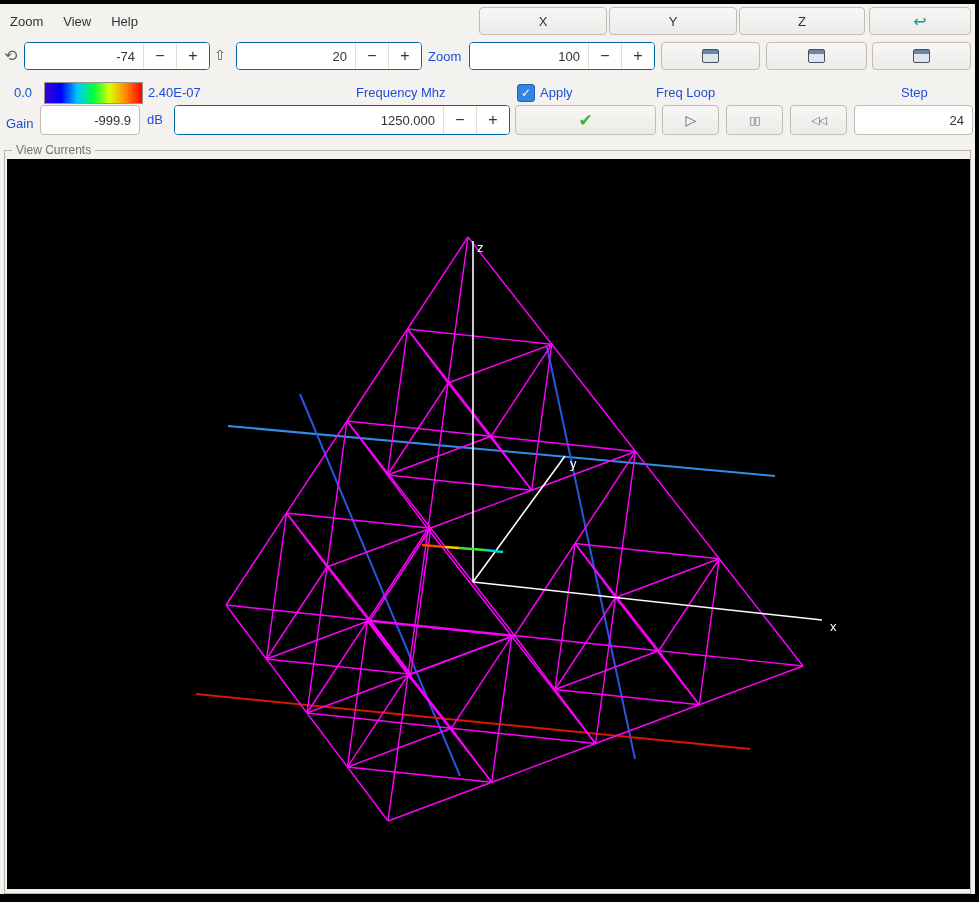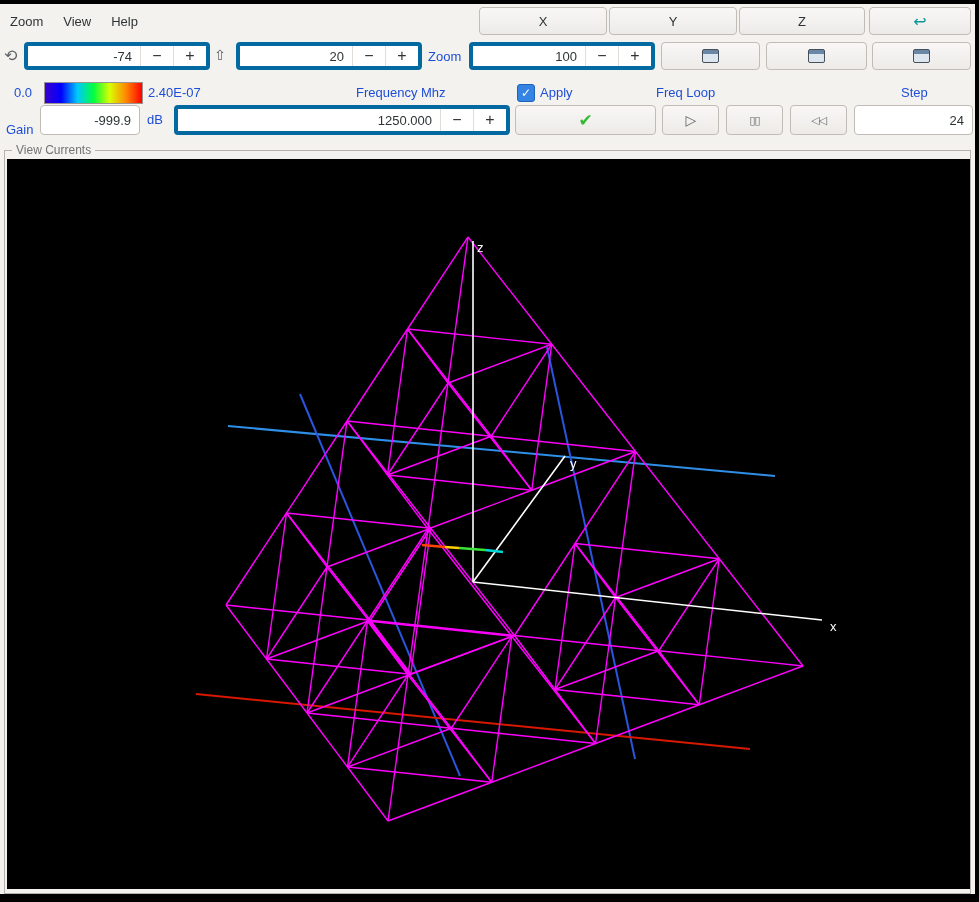--- a/index.html
+++ b/index.html
@@ -8,21 +8,21 @@
   .abs{position:absolute;}
   .label{font-size:13px;color:#1d4ed8;white-space:nowrap;}
   .menu-item{font-size:13px;padding:6px 10px;cursor:default;}
   .menubar{position:absolute;left:0;top:0;height:34px;display:flex;align-items:center;}
   .btn{box-sizing:border-box;height:28px;border:1px solid #c2bcb6;border-radius:4px;
     background:linear-gradient(#f8f7f6,#edebe8);display:flex;align-items:center;justify-content:center;
     font-size:13px;cursor:default;}
   .btn.active{background:#d5d0ca;border-color:#aaa49c;box-shadow:inset 0 1px 2px rgba(0,0,0,.12);}
   .entry{box-sizing:border-box;background:#fff;border:1px solid #c2bcb6;border-radius:4px;
     font-size:13px;text-align:right;padding:0 8px;display:flex;align-items:center;justify-content:flex-end;}
-  .spin{box-sizing:border-box;display:flex;background:#fff;border:4px solid #0369a1;border-radius:4px;height:28px;overflow:hidden;}
+  .spin{box-sizing:border-box;display:flex;background:#fff;border:1px solid #0369a1;border-radius:4px;height:28px;overflow:hidden;}
   .spin.tall,.entry.tall{height:30px;}
   .spin-val{flex:1;font-size:13px;text-align:right;padding:0 8px;display:flex;align-items:center;justify-content:flex-end;background:#fff;}
   .spin-btn{width:32px;border-left:1px solid #e0dcd8;display:flex;align-items:center;justify-content:center;
     font-size:16px;color:#2e3436;background:#fff;cursor:default;}
   .icon-glyph{color:#5b6165;}
   .winicon{display:inline-block;width:15px;height:12px;border:1px solid #47505a;border-radius:2px;
     background:linear-gradient(#6a88a6 0 4px,#dde6ee 4px);}
   .checkbox{width:16px;height:16px;background:#3584e4;border:1px solid #1c62b9;border-radius:3px;
     display:flex;align-items:center;justify-content:center;}
   .checkmark{color:#fff;font-size:12px;font-weight:bold;line-height:1;}
@@ -88,21 +88,21 @@
   <div class="abs colorbar" style="left: 44px; top: 78px; width: 97px; height: 20px; background: linear-gradient(90deg, rgb(58, 0, 208), rgb(0, 0, 255), rgb(0, 200, 255), rgb(0, 255, 64), rgb(216, 255, 0), rgb(255, 136, 0), rgb(255, 0, 0));"></div>
   <span class="abs label" style="left:148px;top:81px">2.40E-07</span>
   <span class="abs label" style="left:356px;top:81px">Frequency Mhz</span>
   <span class="checkbox abs" style="left:517px;top:80px">
     <span class="checkmark">✓</span>
   </span>
   <span class="abs label" style="left:540px;top:81px">Apply</span>
   <span class="abs label" style="left:656px;top:81px">Freq Loop</span>
   <span class="abs label" style="left:901px;top:81px">Step</span>
 
-  <span class="abs label" style="left:6px;top:118px">Gain</span>
+  <span class="abs label" style="left:6px;top:112px">Gain</span>
   <div class="entry tall abs" style="left:40px;top:101px;width:100px">
     <span>-999.9</span>
   </div>
   <span class="abs label" style="left:147px;top:108px">dB</span>
   <div class="spin tall abs" style="left:174px;top:101px;width:336px">
     <span class="spin-val">1250.000</span>
     <span class="spin-btn">−</span>
     <span class="spin-btn">+</span>
   </div>
   <div class="btn abs" style="left:515px;top:101px;width:141px;height:30px">

